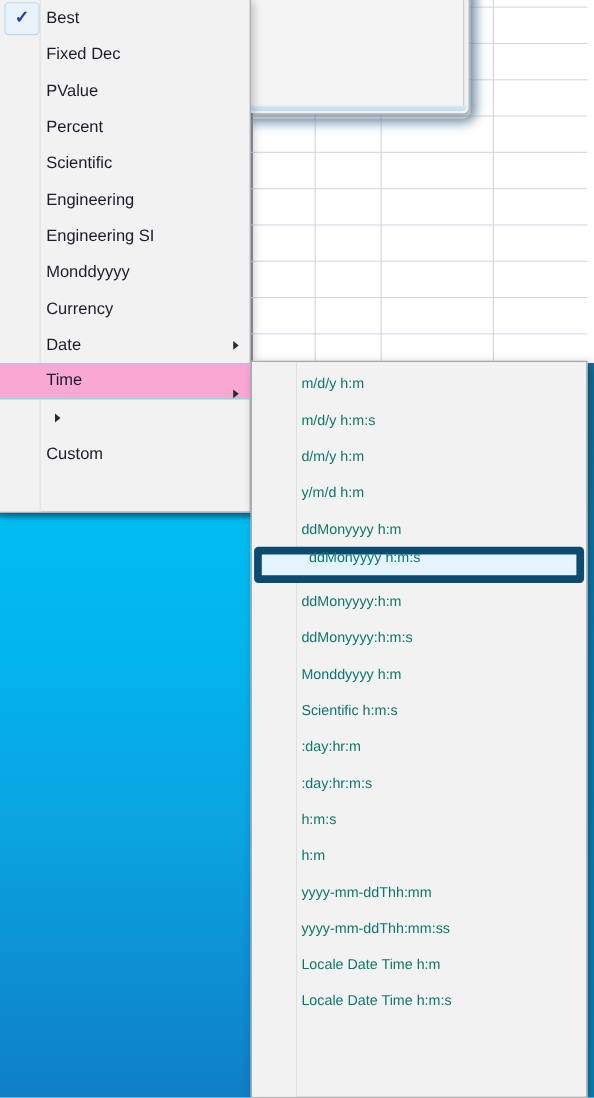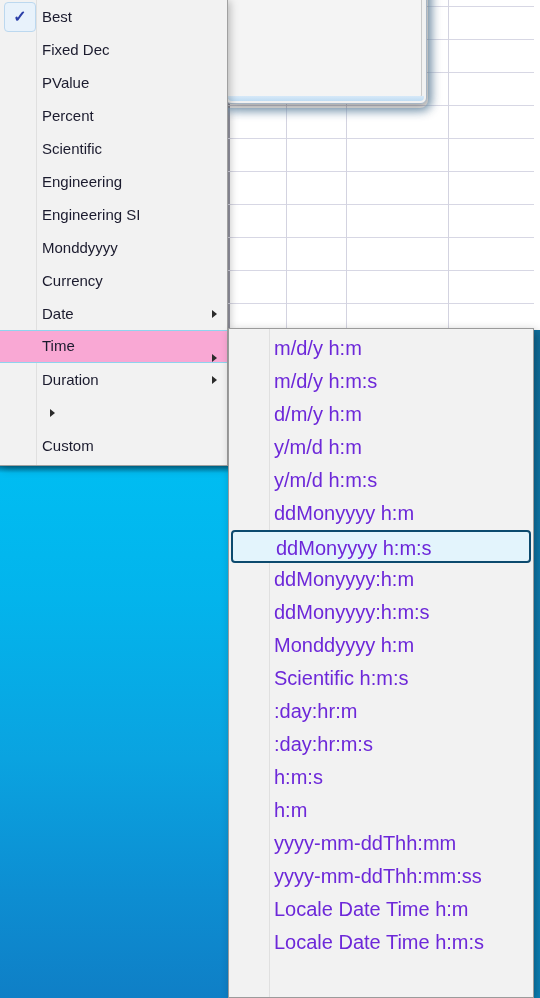--- a/index.html
+++ b/index.html
@@ -128,26 +128,26 @@
   }
   .submenu-gutter{
     position:absolute;left:0;top:0;width:40px;height:100%;
     background:#f2f2f2;border-right:1px solid #e0e0e0;
   }
   .submenu-list{position:absolute;left:0;top:0;right:0;padding-top:3px;}
   .sub-mi{
     position:relative;height:33px;line-height:33px;
     box-sizing:border-box;
     padding-left:45px;padding-right:8px;
-    font-size:20px;color:#6d28d9;white-space:nowrap;
-    display:flex;align-items:flex-start;
+    font-size:13px;color:#0f766e;white-space:nowrap;
+    display:flex;align-items:flex-end;
   }
   .sub-mi.selected{
     background:#e3f4fc;
-    border:2px solid #0c4a6e;
+    border:7px solid #0c4a6e;
     border-radius:4px;
     margin:0 2px;
     padding-left:43px;
   }
 </style>
 </head>
 <body>
 
 <div id="root">
 
@@ -226,24 +226,20 @@
         </div>
         <div class="mi">
           <span class="mi-label">Date</span>
           <span class="arrow"></span>
         </div>
         <div class="mi selected">
           <span class="mi-label">Time</span>
           <span class="arrow"></span>
         </div>
         <div class="mi">
-          <span class="mi-label">Duration</span>
-          <span class="arrow"></span>
-        </div>
-        <div class="mi">
           <span class="arrow"></span>
         </div>
         <div class="mi">
           <span class="mi-label">Custom</span>
         </div>
       </div>
   </div>
 
   <div class="submenu">
     <div class="submenu-gutter"></div>
@@ -254,23 +250,20 @@
         <div class="sub-mi">
           <span>m/d/y h:m:s</span>
         </div>
         <div class="sub-mi">
           <span>d/m/y h:m</span>
         </div>
         <div class="sub-mi">
           <span>y/m/d h:m</span>
         </div>
         <div class="sub-mi">
-          <span>y/m/d h:m:s</span>
-        </div>
-        <div class="sub-mi">
           <span>ddMonyyyy h:m</span>
         </div>
         <div class="sub-mi selected">
           <span>ddMonyyyy h:m:s</span>
         </div>
         <div class="sub-mi">
           <span>ddMonyyyy:h:m</span>
         </div>
         <div class="sub-mi">
           <span>ddMonyyyy:h:m:s</span>

